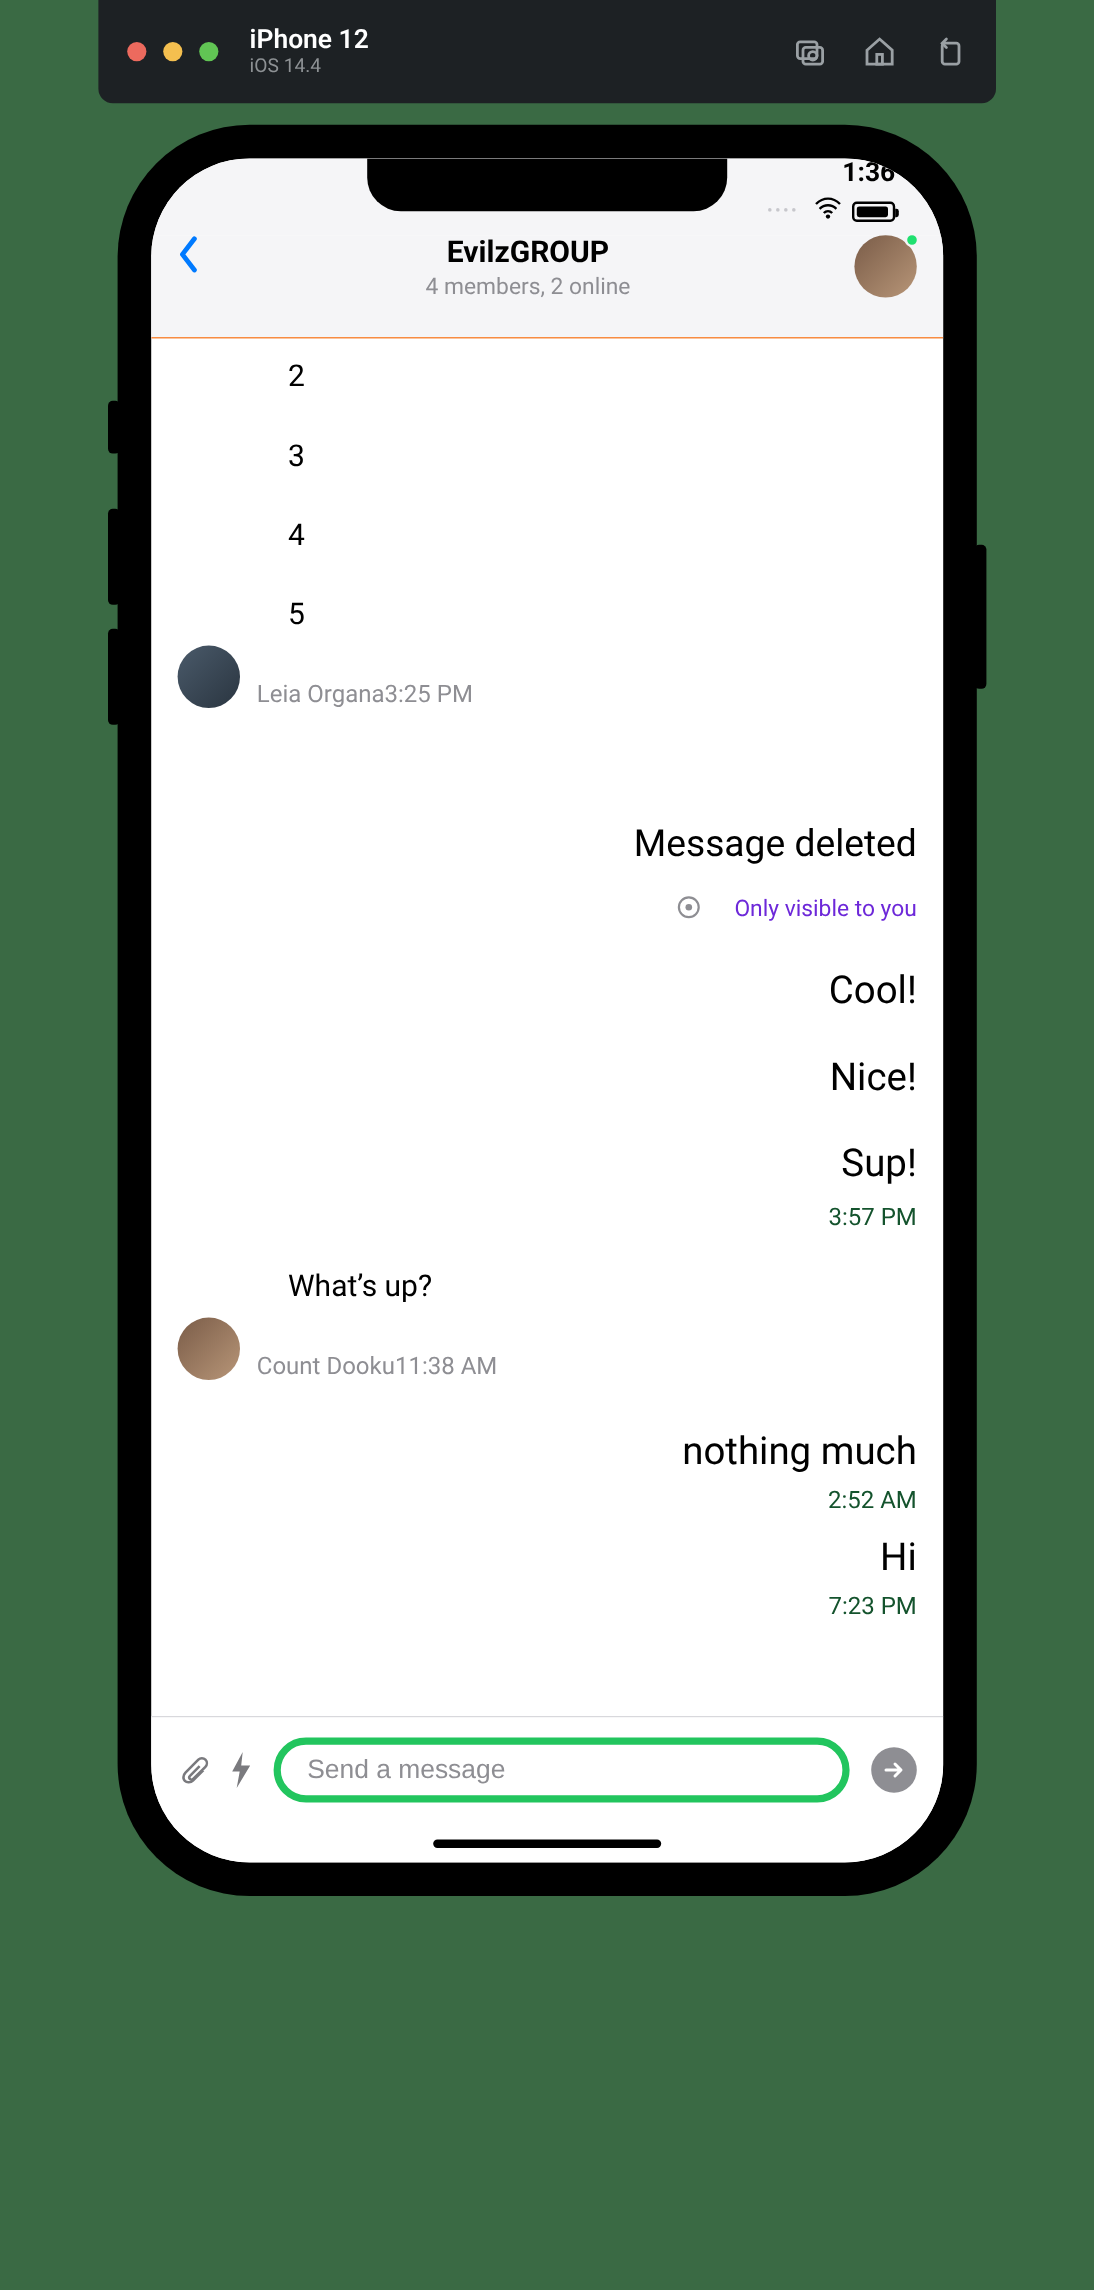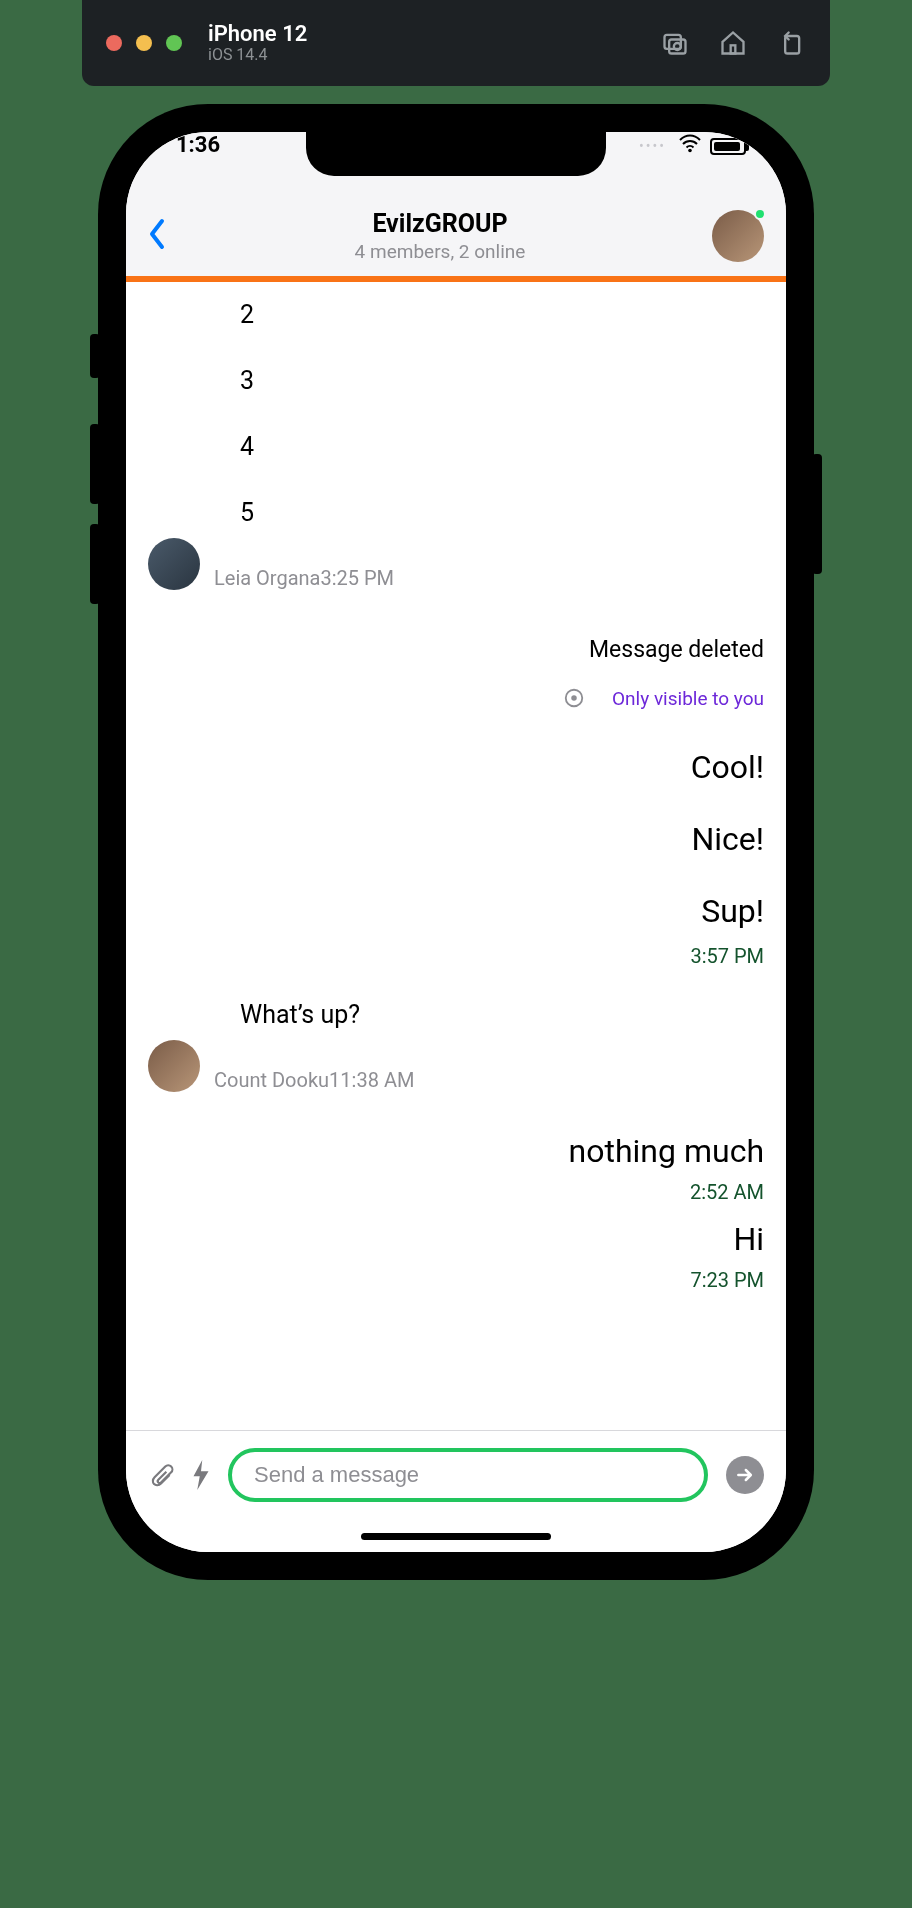--- a/index.html
+++ b/index.html
@@ -60,39 +60,39 @@
     width: 300px; height: 44px;
     background: #000;
     border-radius: 0 0 28px 28px;
     z-index: 5;
   }
   
   .statusbar {
     background: #f5f5f7;
     height: 64px;
     display: flex;
-    align-items: flex-start;
+    align-items: flex-end;
     justify-content: space-between;
     padding: 0 40px 6px 50px;
+    flex-direction: column;
   }
   .time { font-size: 22px; font-weight: 700; }
   .sb-right { display: flex; align-items: center; gap: 8px; }
   .sb-dots { letter-spacing: 2px; color: #c7c7cc; font-size: 14px; margin-right: 4px;}
   .wifi svg { width: 24px; height: 24px; }
   .battery { width: 36px; height: 17px; border: 2px solid #000; border-radius: 4px; position: relative; }
   .battery::after { content:""; position:absolute; right:-5px; top:4px; width:3px; height:7px; background:#000; border-radius:0 2px 2px 0;}
   .battery-fill { position:absolute; left:2px; top:2px; bottom:2px; width: 26px; background:#000; border-radius:2px;}
 
   
   .nav {
     background: #f5f5f7;
-    border-bottom: 6px solid #f97316;
+    border-bottom: 1px solid #f97316;
     height: 86px;
     display: flex;
-    align-items: center;
     justify-content: space-between;
     padding: 0 22px;
   }
   .back svg { width: 20px; height: 32px; stroke:#007aff; stroke-width:4; fill:none;}
   .nav-center { text-align: center; flex:1;}
   .chat-title { font-size: 25px; font-weight: 700; }
   .chat-sub { font-size: 19px; color: #8e8e93; margin-top:2px;}
   .nav-avatar { width: 52px; height: 52px; border-radius: 50%; background: linear-gradient(135deg,#7a5c48,#b89678); position:relative;}
   .presence-dot { position:absolute; top:-2px; right:-2px; width:12px; height:12px; border-radius:50%; background:#20e070; border:2px solid #f5f5f7;}
 
@@ -103,21 +103,21 @@
   .avatar-sm { width: 52px; height: 52px; border-radius:50%; background: linear-gradient(135deg,#4a5a6a,#2a3540); flex-shrink:0;}
   .avatar-sm.dooku { background: linear-gradient(135deg,#7a5c48,#b89678);}
   .stack { display:flex; flex-direction:column; gap:36px;}
   .msg-in { font-size: 25px; color:#000; line-height:1.2;}
   .sender-row { display:flex; align-items:baseline; margin-top:6px;justify-content:space-between;}
   .sender-name { font-size:20px; color:#8e8e93;}
   .msg-time { font-size:20px; color:#8e8e93;}
 
   .out-group { display:flex; flex-direction:column; align-items:flex-end; gap:34px; margin-top:36px; margin-bottom:14px;}
   .msg-out { font-size: 32px; color:#000; text-align:right;}
-  .deleted { font-size:23px; color:#000;}
+  .deleted { font-size:31px; color:#000;margin-top:48px;}
   .visible-row { display:flex; align-items:flex-start; gap:27px; color:#6d28d9; font-size:19px; margin-top:-10px;}
   .eye svg { width:22px; height:22px; stroke:#8e8e93; fill:none; stroke-width:2;}
   .ts-right { font-size:20px; color:#14532d; text-align:right; margin-top:-20px;}
 
   .single-out { display:flex; flex-direction:column; align-items:flex-end; gap:10px; margin-top:30px;}
 
   
   .composer {
     border-top: 1px solid #d8d8dc;
     height: 88px;
@@ -125,21 +125,21 @@
     align-items:center;
     gap:18px;
     padding: 0 22px;
     background:#fff;
   }
   .cmp-icon { color:#7a7a7e; display:flex; align-items:center; justify-content:center;}
   .cmp-icon svg { width:26px; height:30px; stroke:currentColor; fill:none; stroke-width:2;}
   .bolt svg { fill:#7a7a7e; stroke:none; width:18px;}
   .input-wrap { flex:1; }
   .msg-input {
-    width:100%; height:54px; border:4px solid #22c55e; border-radius:27px;
+    width:100%; height:54px; border:6px solid #22c55e; border-radius:27px;
     padding:0 22px; font-size:22px; color:#000; outline:none; background:#fff;
   }
   .msg-input::placeholder { color:#8e8e93;}
   .send-btn { width:38px; height:38px; border-radius:50%; background:#8e8e93; display:flex; align-items:center; justify-content:center; border:none;}
   .send-btn svg { width:20px; height:20px; fill:#fff;}
 
   .home-indicator { position:absolute; bottom:12px; left:50%; transform:translateX(-50%); width:190px; height:7px; background:#000; border-radius:4px;}
 
   
   .sidebtn { position:absolute; background:#000; border-radius:4px;}

